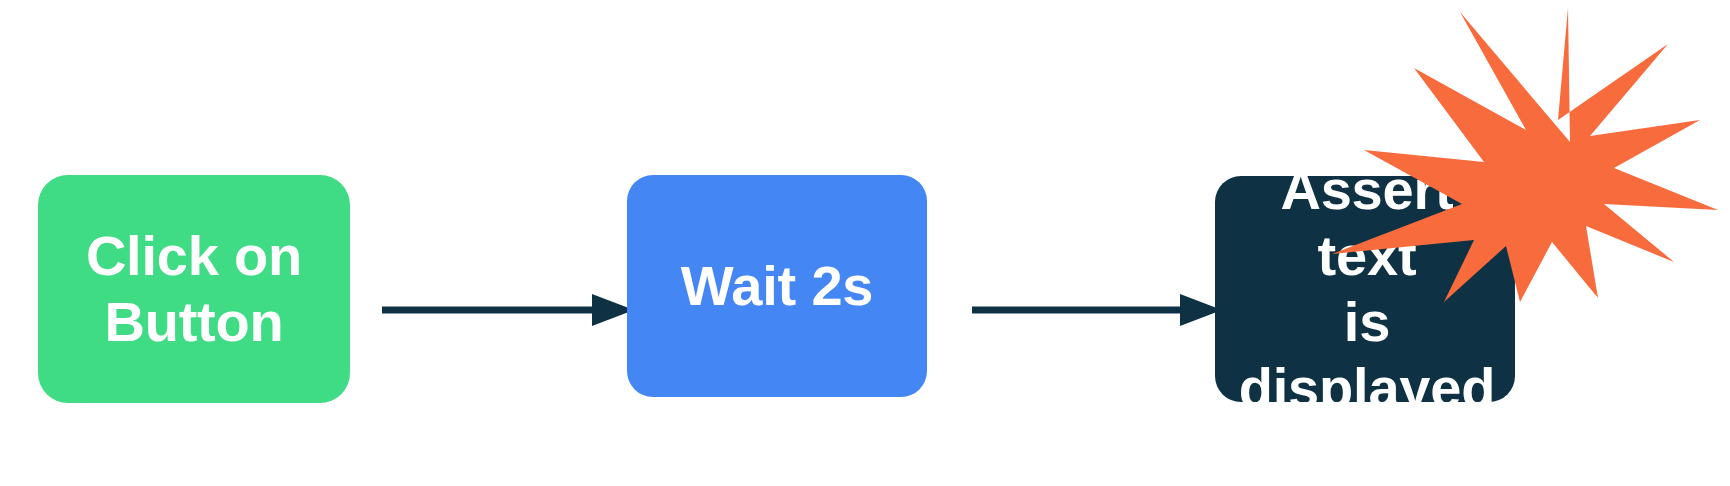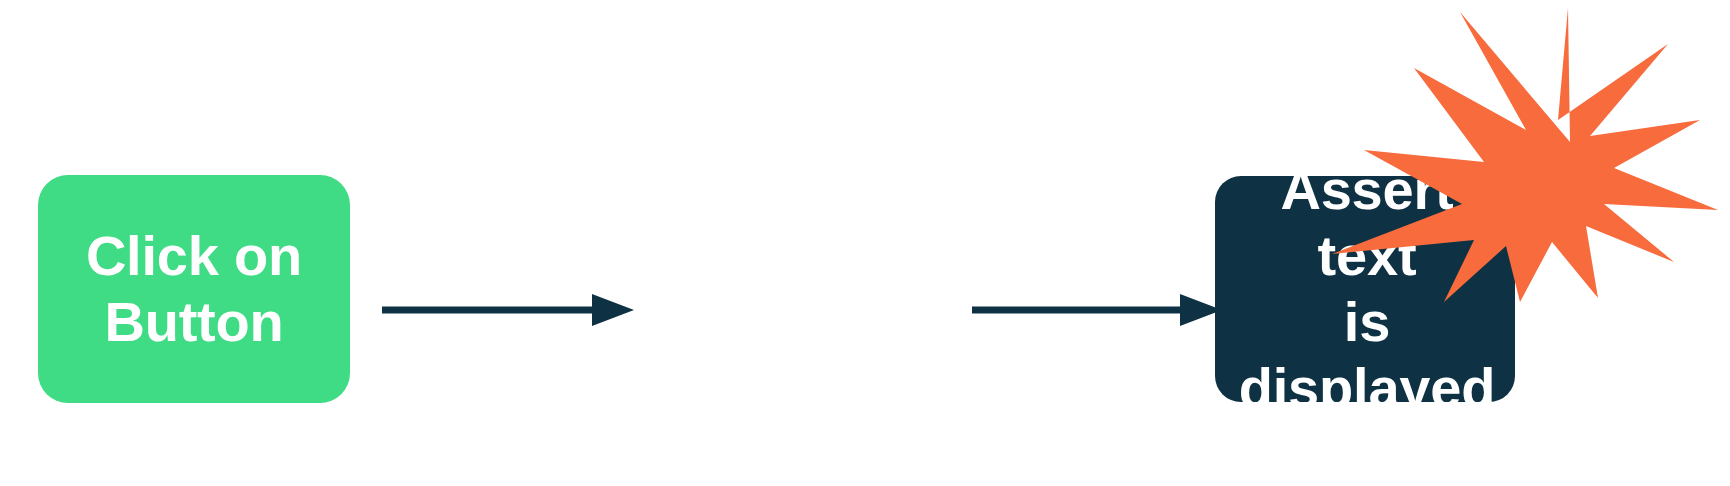--- a/index.html
+++ b/index.html
@@ -102,20 +102,23 @@
 
   <svg class="connector" id="connector-1" viewBox="0 0 285 48">
     <g>
       <line x1="32" y1="24" x2="248" y2="24" stroke="#0E3244" stroke-width="7"></line>
     </g>
     <g>
       <polygon points="242,8 284,24 242,40" fill="#0E3244"></polygon>
     </g>
   </svg>
 
+  <div class="node" id="node-wait">
+    <span class="node-text">Wait 2s</span>
+  </div>
 
   <svg class="connector" id="connector-2" viewBox="0 0 295 48">
     <g>
       <line x1="44" y1="24" x2="258" y2="24" stroke="#0E3244" stroke-width="7"></line>
     </g>
     <g>
       <polygon points="252,8 294,24 252,40" fill="#0E3244"></polygon>
     </g>
   </svg>
 

